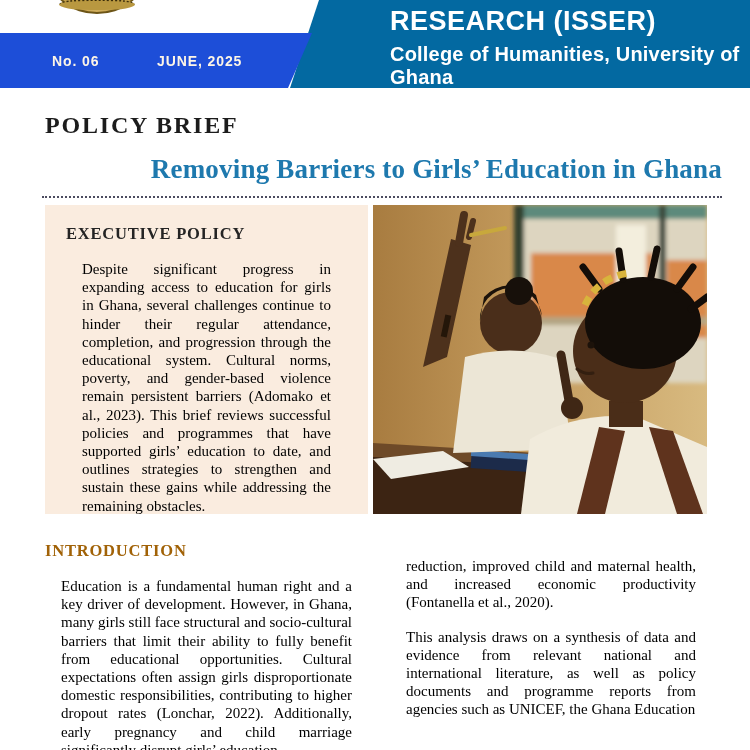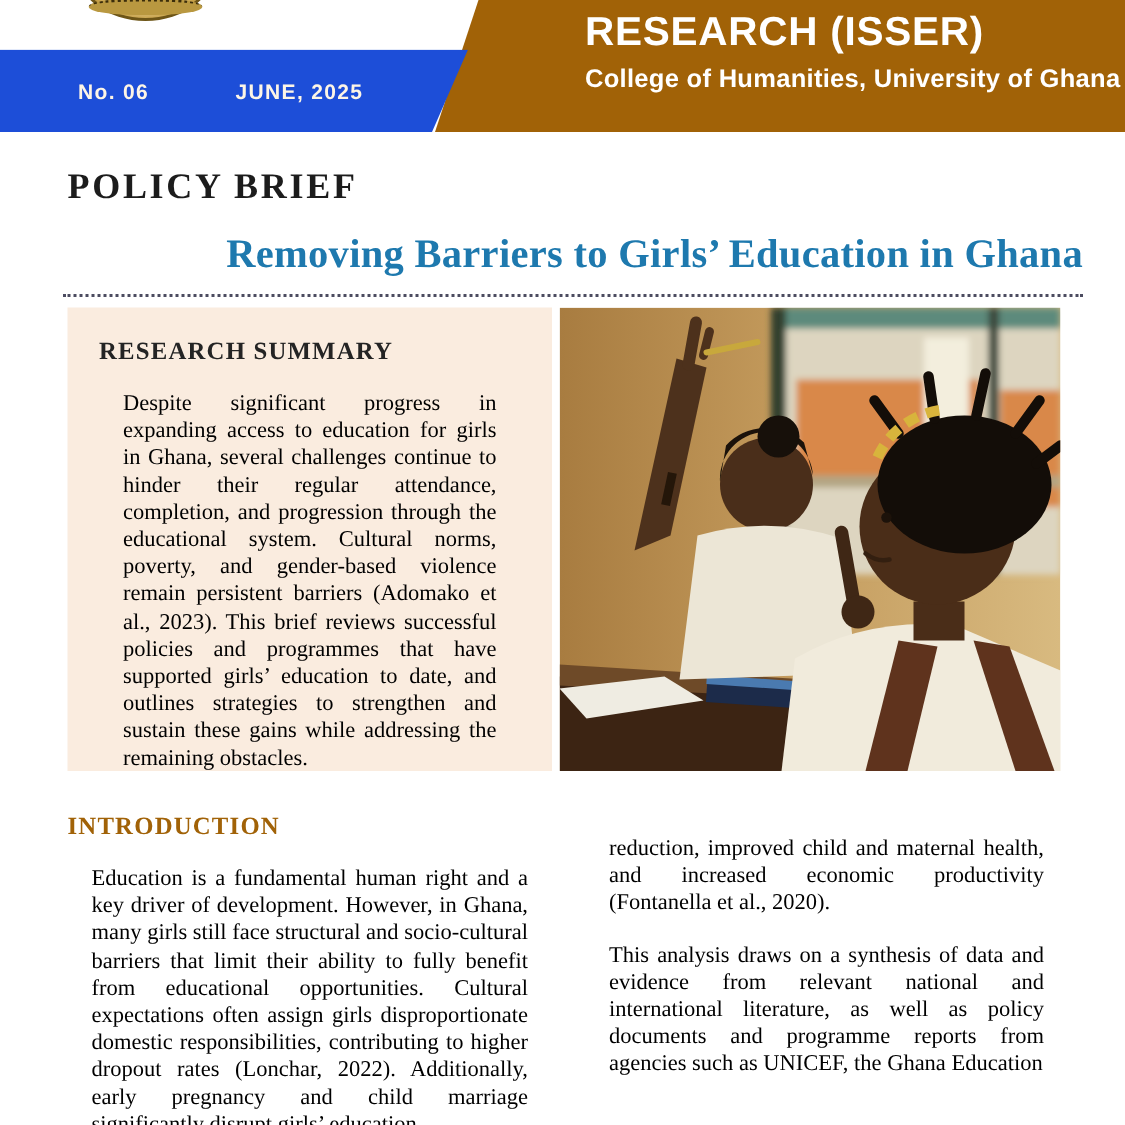--- a/index.html
+++ b/index.html
@@ -5,26 +5,26 @@
   html,body{margin:0;padding:0;}
   body{
     width:750px;height:750px;position:relative;overflow:hidden;
     background:#ffffff;font-family:"Liberation Serif",serif;
     -webkit-font-smoothing:antialiased;
   }
   
   .masthead{position:absolute;top:0;left:0;width:750px;height:90px;}
   .navy-band{
     position:absolute;top:0;left:0;width:750px;height:88px;
-    background:#a16207;
+    background:#0369a1;
     clip-path:polygon(319px 0,750px 0,750px 88px,290px 88px);
   }
   .navy-text{position:absolute;top:5px;left:390px;color:#ffffff;font-family:"Liberation Sans",sans-serif;}
   .navy-text .inst{font-size:27px;font-weight:800;letter-spacing:.5px;line-height:33px;}
-  .navy-text .college{font-size:17px;font-weight:700;letter-spacing:.2px;margin-top:5px;}
+  .navy-text .college{font-size:20px;font-weight:700;letter-spacing:.2px;margin-top:5px;}
   .orange-band{
     position:absolute;top:33px;left:0;width:312px;height:55px;
     background:#1d4ed8;
     clip-path:polygon(0 0,312px 0,288px 55px,0 55px);
   }
   .orange-band span{
     position:absolute;top:0;height:55px;display:flex;align-items:center;
     color:#fdf5e6;font-family:"Liberation Sans",sans-serif;
     font-size:14px;font-weight:800;letter-spacing:.9px;
   }
@@ -99,21 +99,21 @@
   </div>
 </div>
 
 <div class="main">
   <h1 class="kicker">POLICY BRIEF</h1>
   <h2 class="brief-title">Removing Barriers to Girls’ Education in Ghana</h2>
   <div class="dotted-rule"></div>
 
   <div class="feature">
     <div class="exec-box">
-      <h3>RESEARCH SUMMARY</h3>
+      <h3>EXECUTIVE POLICY</h3>
       <p class="body-text">Despite significant progress in expanding access to education for girls in Ghana, several challenges continue to hinder their regular attendance, completion, and progression through the educational system. Cultural norms, poverty, and gender-based violence remain persistent barriers (Adomako et al., 2023). This brief reviews successful policies and programmes that have supported girls’ education to date, and outlines strategies to strengthen and sustain these gains while addressing the remaining obstacles.</p>
     </div>
 
     <div class="photo-wrap">
       <svg width="334" height="309" viewBox="0 0 334 309" role="img">
         <defs>
           <linearGradient id="wall" x1="0" y1="0" x2="1" y2="0">
             <stop offset="0" stop-color="#a87c40"></stop>
             <stop offset="0.45" stop-color="#c39a5c"></stop>
             <stop offset="1" stop-color="#d8ba80"></stop>

